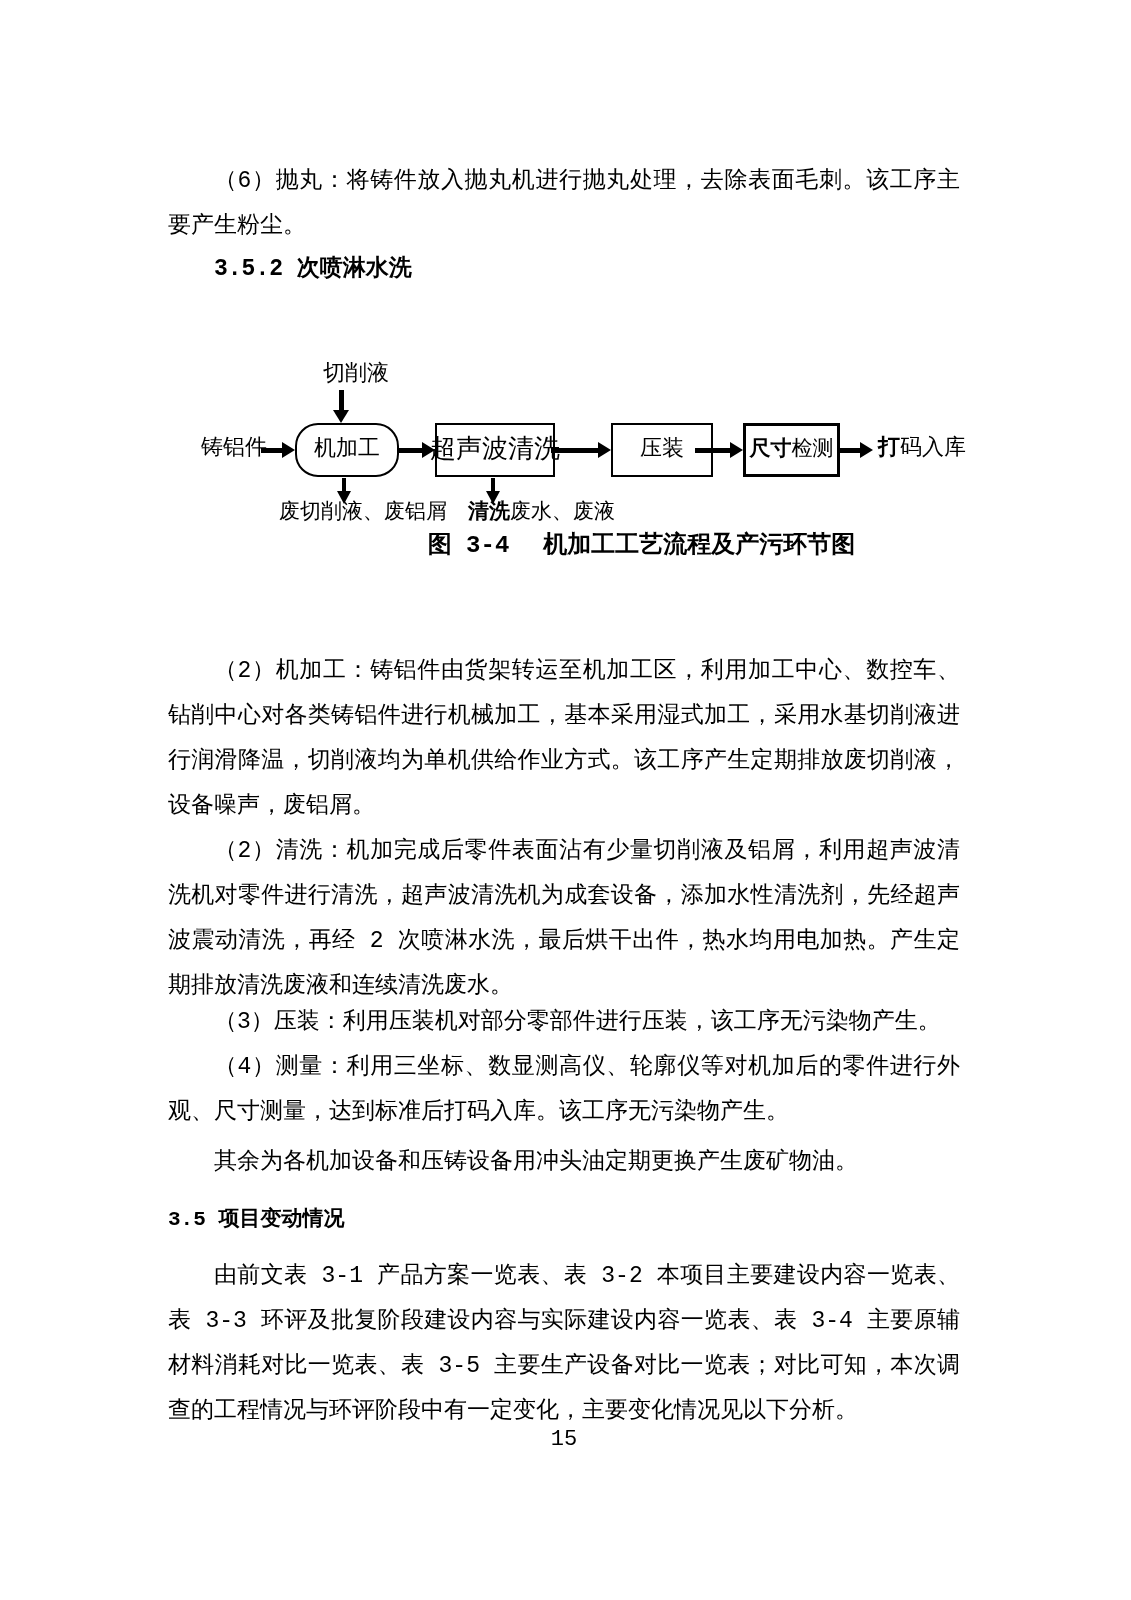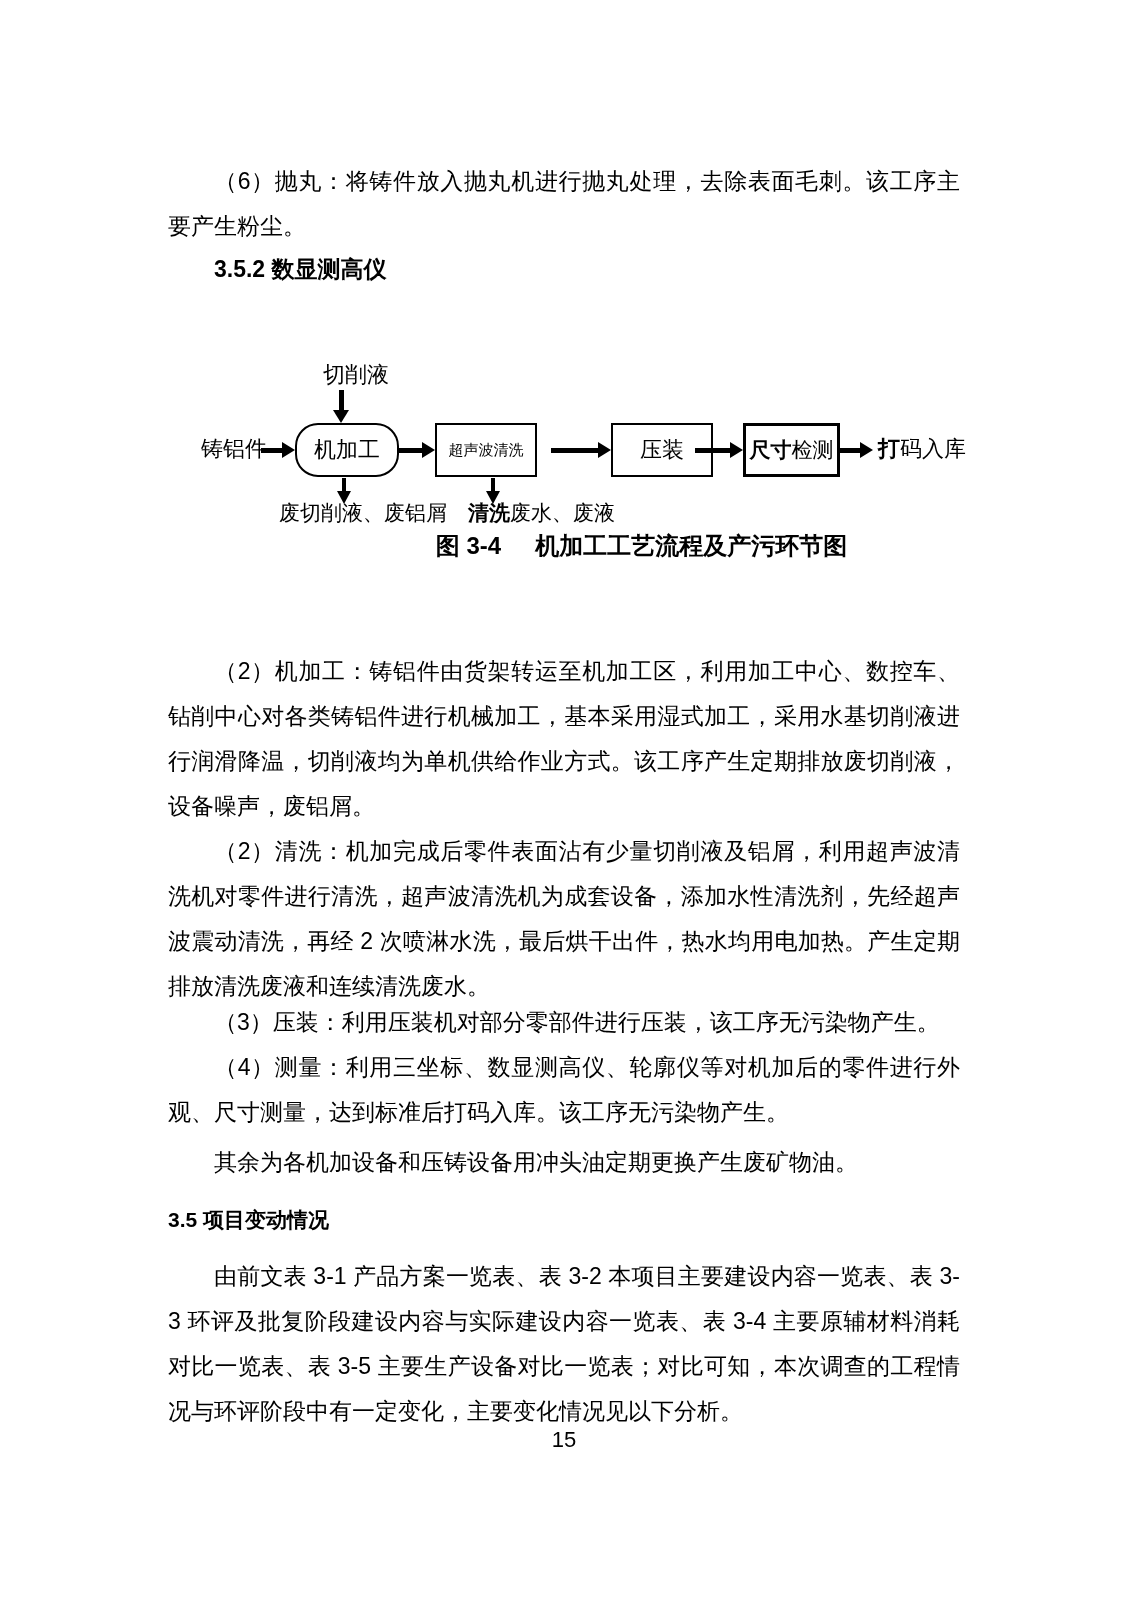--- a/index.html
+++ b/index.html
@@ -1,36 +1,36 @@
 <!DOCTYPE html>
 <html><head>
 <meta charset="utf-8">
 <style>
   html,body{margin:0;padding:0;background:#fff;}
   .page{
     position:relative;width:1131px;height:1600px;background:#ffffff;
-    font-family:Liberation Sans, sans-serif;color:#000;
+    font-family:Liberation Mono, monospace;color:#000;
     overflow:hidden;
   }
   .block{position:absolute;left:168px;width:792px;font-size:23px;line-height:45px;text-align:justify;}
   .para{text-indent:2em;}
   .bold{font-weight:bold;}
   .h-sub{font-weight:bold;text-indent:2em;}
   .h-big{position:absolute;left:168px;width:792px;font-size:21px;line-height:45px;font-weight:bold;}
   .caption{position:absolute;left:168px;width:792px;top:526px;font-size:24px;line-height:40px;
            font-weight:bold;text-align:center;padding-left:110px;box-sizing:border-box;}
   .caption .cap-num{margin-right:34px;margin-left:45px;}
   .pageno{position:absolute;left:168px;width:792px;top:1425px;text-align:center;font-size:22px;line-height:30px;}
 
   
   .figure{position:absolute;left:176px;top:360px;width:792px;height:170px;font-size:22px;line-height:26px;}
   .fbox{position:absolute;top:63px;height:54px;border:2px solid #000;box-sizing:border-box;
         display:flex;align-items:center;justify-content:center;white-space:nowrap;font-size:22px;}
   .fbox.b1{left:119px;width:104px;border-radius:23px;}
-  .fbox.b2{left:259px;width:102px;font-size:15px;}
+  .fbox.b2{left:259px;width:120px;font-size:26px;}
   .fbox.b3{left:435px;width:102px;}
   .fbox.b4{left:567px;width:97px;border-width:3px;font-size:21px;}
   .flabel{position:absolute;white-space:nowrap;}
   .lbl-input{left:147px;top:2px;}
   .lbl-start{left:25px;top:76px;}
   .lbl-end{left:702px;top:76px;}
   .lbl-w1{left:103px;top:140px;font-size:21px;}
   .lbl-w2{left:292px;top:140px;font-size:21px;}
 
   
@@ -52,21 +52,21 @@
   .avd.d1{left:166px;top:118px;height:14px;}
   .avd.d2{left:315px;top:118px;height:14px;}
 </style>
 </head>
 <body>
 
 <div class="page">
 
   <p class="block para" style="top:136px">（6）抛丸：将铸件放入抛丸机进行抛丸处理，去除表面毛刺。该工序主要产生粉尘。</p>
 
-  <p class="block h-sub" style="top:224px">3.5.2 数显测高仪</p>
+  <p class="block h-sub" style="top:224px">3.5.2 次喷淋水洗</p>
 
 
   <div class="figure">
     <span class="flabel lbl-input">切削液</span>
     <div class="av top"></div>
 
     <span class="flabel lbl-start">铸铝件</span>
     <div class="ah a1"></div>
 
     <div class="fbox b1">

